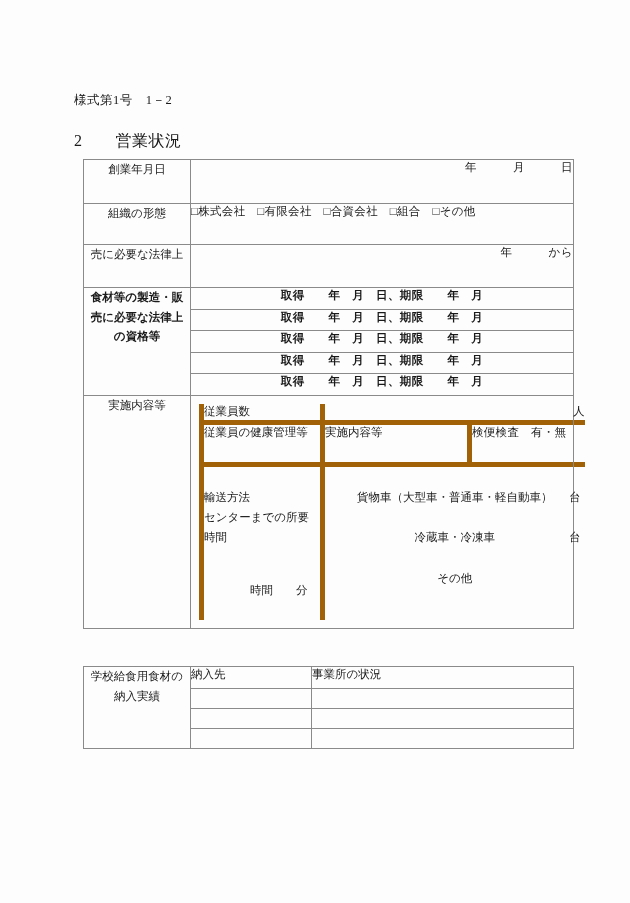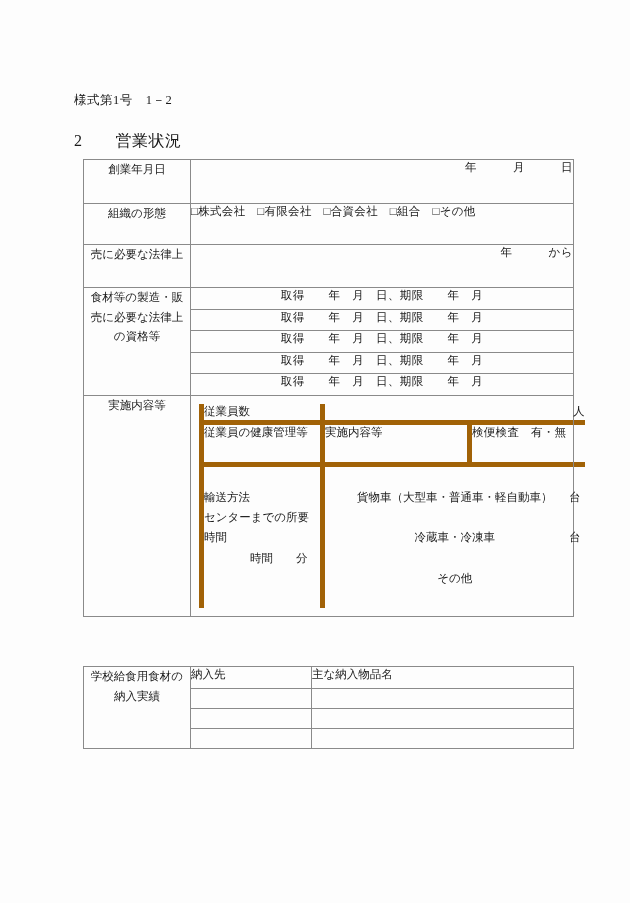--- a/index.html
+++ b/index.html
@@ -71,21 +71,21 @@
 
   
   #table-business-status {
     left: 83px;
     top: 159px;
     width: 490px;
   }
   .r-found   { height: 44px; }
   .r-org     { height: 41px; }
   .r-supply  { height: 43px; }
-  .r-lic     { height: 21.5px; }
+  .r-lic     { height: 21.5px; font-weight: bold; }
 
   .found-val,
   .supply-val {
     text-align: right;
     vertical-align: middle;
     white-space: pre;
     letter-spacing: 0.5px;
   }
   .org-val {
     vertical-align: middle;
@@ -106,21 +106,21 @@
   .emp-num-val   { vertical-align: middle; text-align: right; padding-right: 14px; white-space: pre; }
   .health-lbl    { vertical-align: top; white-space: pre; }
   .health-val    { vertical-align: top; white-space: pre; }
   .stool-val     { vertical-align: top; white-space: pre; letter-spacing: 0.3px; }
 
   .trans-lbl {
     vertical-align: top;
     white-space: pre-line;
     line-height: 1.75;
   }
-  .trans-lbl .indent { display: block; padding-left: 46px; }
+  .trans-lbl .indent { display: block; padding-left: 46px; margin-top: 32px; }
   .trans-val {
     vertical-align: top;
     white-space: pre-line;
     line-height: 1.75;
     position: relative;
   }
   .trans-val .line { display: block; position: relative; text-align: center; }
   .trans-val .unit {
     position: absolute;
     right: 4px;
@@ -256,21 +256,21 @@
     <colgroup>
       <col style="width:107px">
       <col style="width:121px">
       <col style="width:262px">
     </colgroup>
     <tbody>
       <tr style="height:21px;">
         <td class="lbl" rowspan="4">学校給食用食材の
 納入実績</td>
         <td class="hdr-cell">納入先</td>
-        <td class="hdr-cell">主な納入物品名</td>
+        <td class="hdr-cell">事業所の状況</td>
       </tr>
       <tr class="blank-row">
         <td></td>
         <td></td>
       </tr>
       <tr class="blank-row">
         <td></td>
         <td></td>
       </tr>
       <tr class="blank-row">

